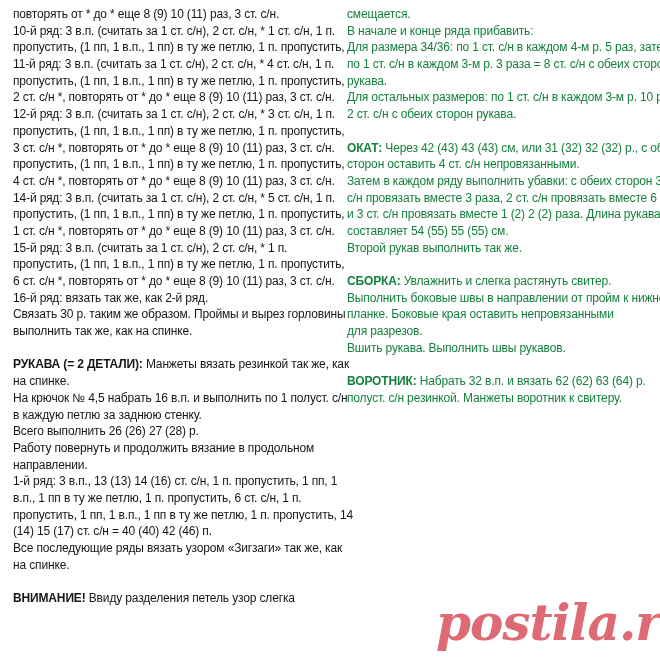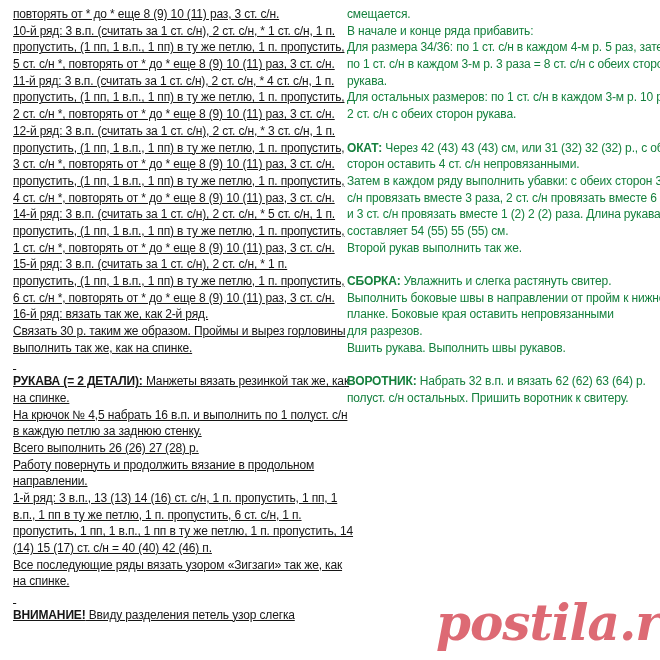--- a/index.html
+++ b/index.html
@@ -45,25 +45,24 @@
     font-size: 50px;
     line-height: 60px;
     letter-spacing: -1px;
   }
 </style>
 </head>
 <body style="background: rgb(255, 255, 255);">
 
 <div class="page">
 
-  <div class="col col-left" style="color: rgb(22, 22, 22); text-decoration: underline;">
+  <div class="col col-left" style="color: rgb(22, 22, 22);">
       <div class="line">повторять от * до * еще 8 (9) 10 (11) раз, 3 ст. с/н.</div>
       <div class="line">10-й ряд: 3 в.п. (считать за 1 ст. с/н), 2 ст. с/н, * 1 ст. с/н, 1 п.</div>
       <div class="line">пропустить, (1 пп, 1 в.п., 1 пп) в ту же петлю, 1 п. пропустить,</div>
-      <div class="line">5 ст. с/н *, повторять от * до * еще 8 (9) 10 (11) раз, 3 ст. с/н.</div>
       <div class="line">11-й ряд: 3 в.п. (считать за 1 ст. с/н), 2 ст. с/н, * 4 ст. с/н, 1 п.</div>
       <div class="line">пропустить, (1 пп, 1 в.п., 1 пп) в ту же петлю, 1 п. пропустить,</div>
       <div class="line">2 ст. с/н *, повторять от * до * еще 8 (9) 10 (11) раз, 3 ст. с/н.</div>
       <div class="line">12-й ряд: 3 в.п. (считать за 1 ст. с/н), 2 ст. с/н, * 3 ст. с/н, 1 п.</div>
       <div class="line">пропустить, (1 пп, 1 в.п., 1 пп) в ту же петлю, 1 п. пропустить,</div>
       <div class="line">3 ст. с/н *, повторять от * до * еще 8 (9) 10 (11) раз, 3 ст. с/н.</div>
       <div class="line">пропустить, (1 пп, 1 в.п., 1 пп) в ту же петлю, 1 п. пропустить,</div>
       <div class="line">4 ст. с/н *, повторять от * до * еще 8 (9) 10 (11) раз, 3 ст. с/н.</div>
       <div class="line">14-й ряд: 3 в.п. (считать за 1 ст. с/н), 2 ст. с/н, * 5 ст. с/н, 1 п.</div>
       <div class="line">пропустить, (1 пп, 1 в.п., 1 пп) в ту же петлю, 1 п. пропустить,</div>
@@ -109,18 +108,18 @@
       <div class="line">составляет 54 (55) 55 (55) см.</div>
       <div class="line">Второй рукав выполнить так же.</div>
       <div class="line">&nbsp;</div>
       <div class="line"><b>СБОРКА:</b> Увлажнить и слегка растянуть свитер.</div>
       <div class="line">Выполнить боковые швы в направлении от пройм к нижней</div>
       <div class="line">планке. Боковые края оставить непровязанными</div>
       <div class="line">для разрезов.</div>
       <div class="line">Вшить рукава. Выполнить швы рукавов.</div>
       <div class="line">&nbsp;</div>
       <div class="line"><b>ВОРОТНИК:</b> Набрать 32 в.п. и вязать 62 (62) 63 (64) р.</div>
-      <div class="line">полуст. с/н остальных. Пришить воротник к свитеру.</div>
+      <div class="line">полуст. с/н резинкой. Манжеты воротник к свитеру.</div>
     </div>
 
   <div class="watermark" style="color: rgb(221, 106, 116);">postila.ru</div>
 
 </div>
 
 </body></html>

